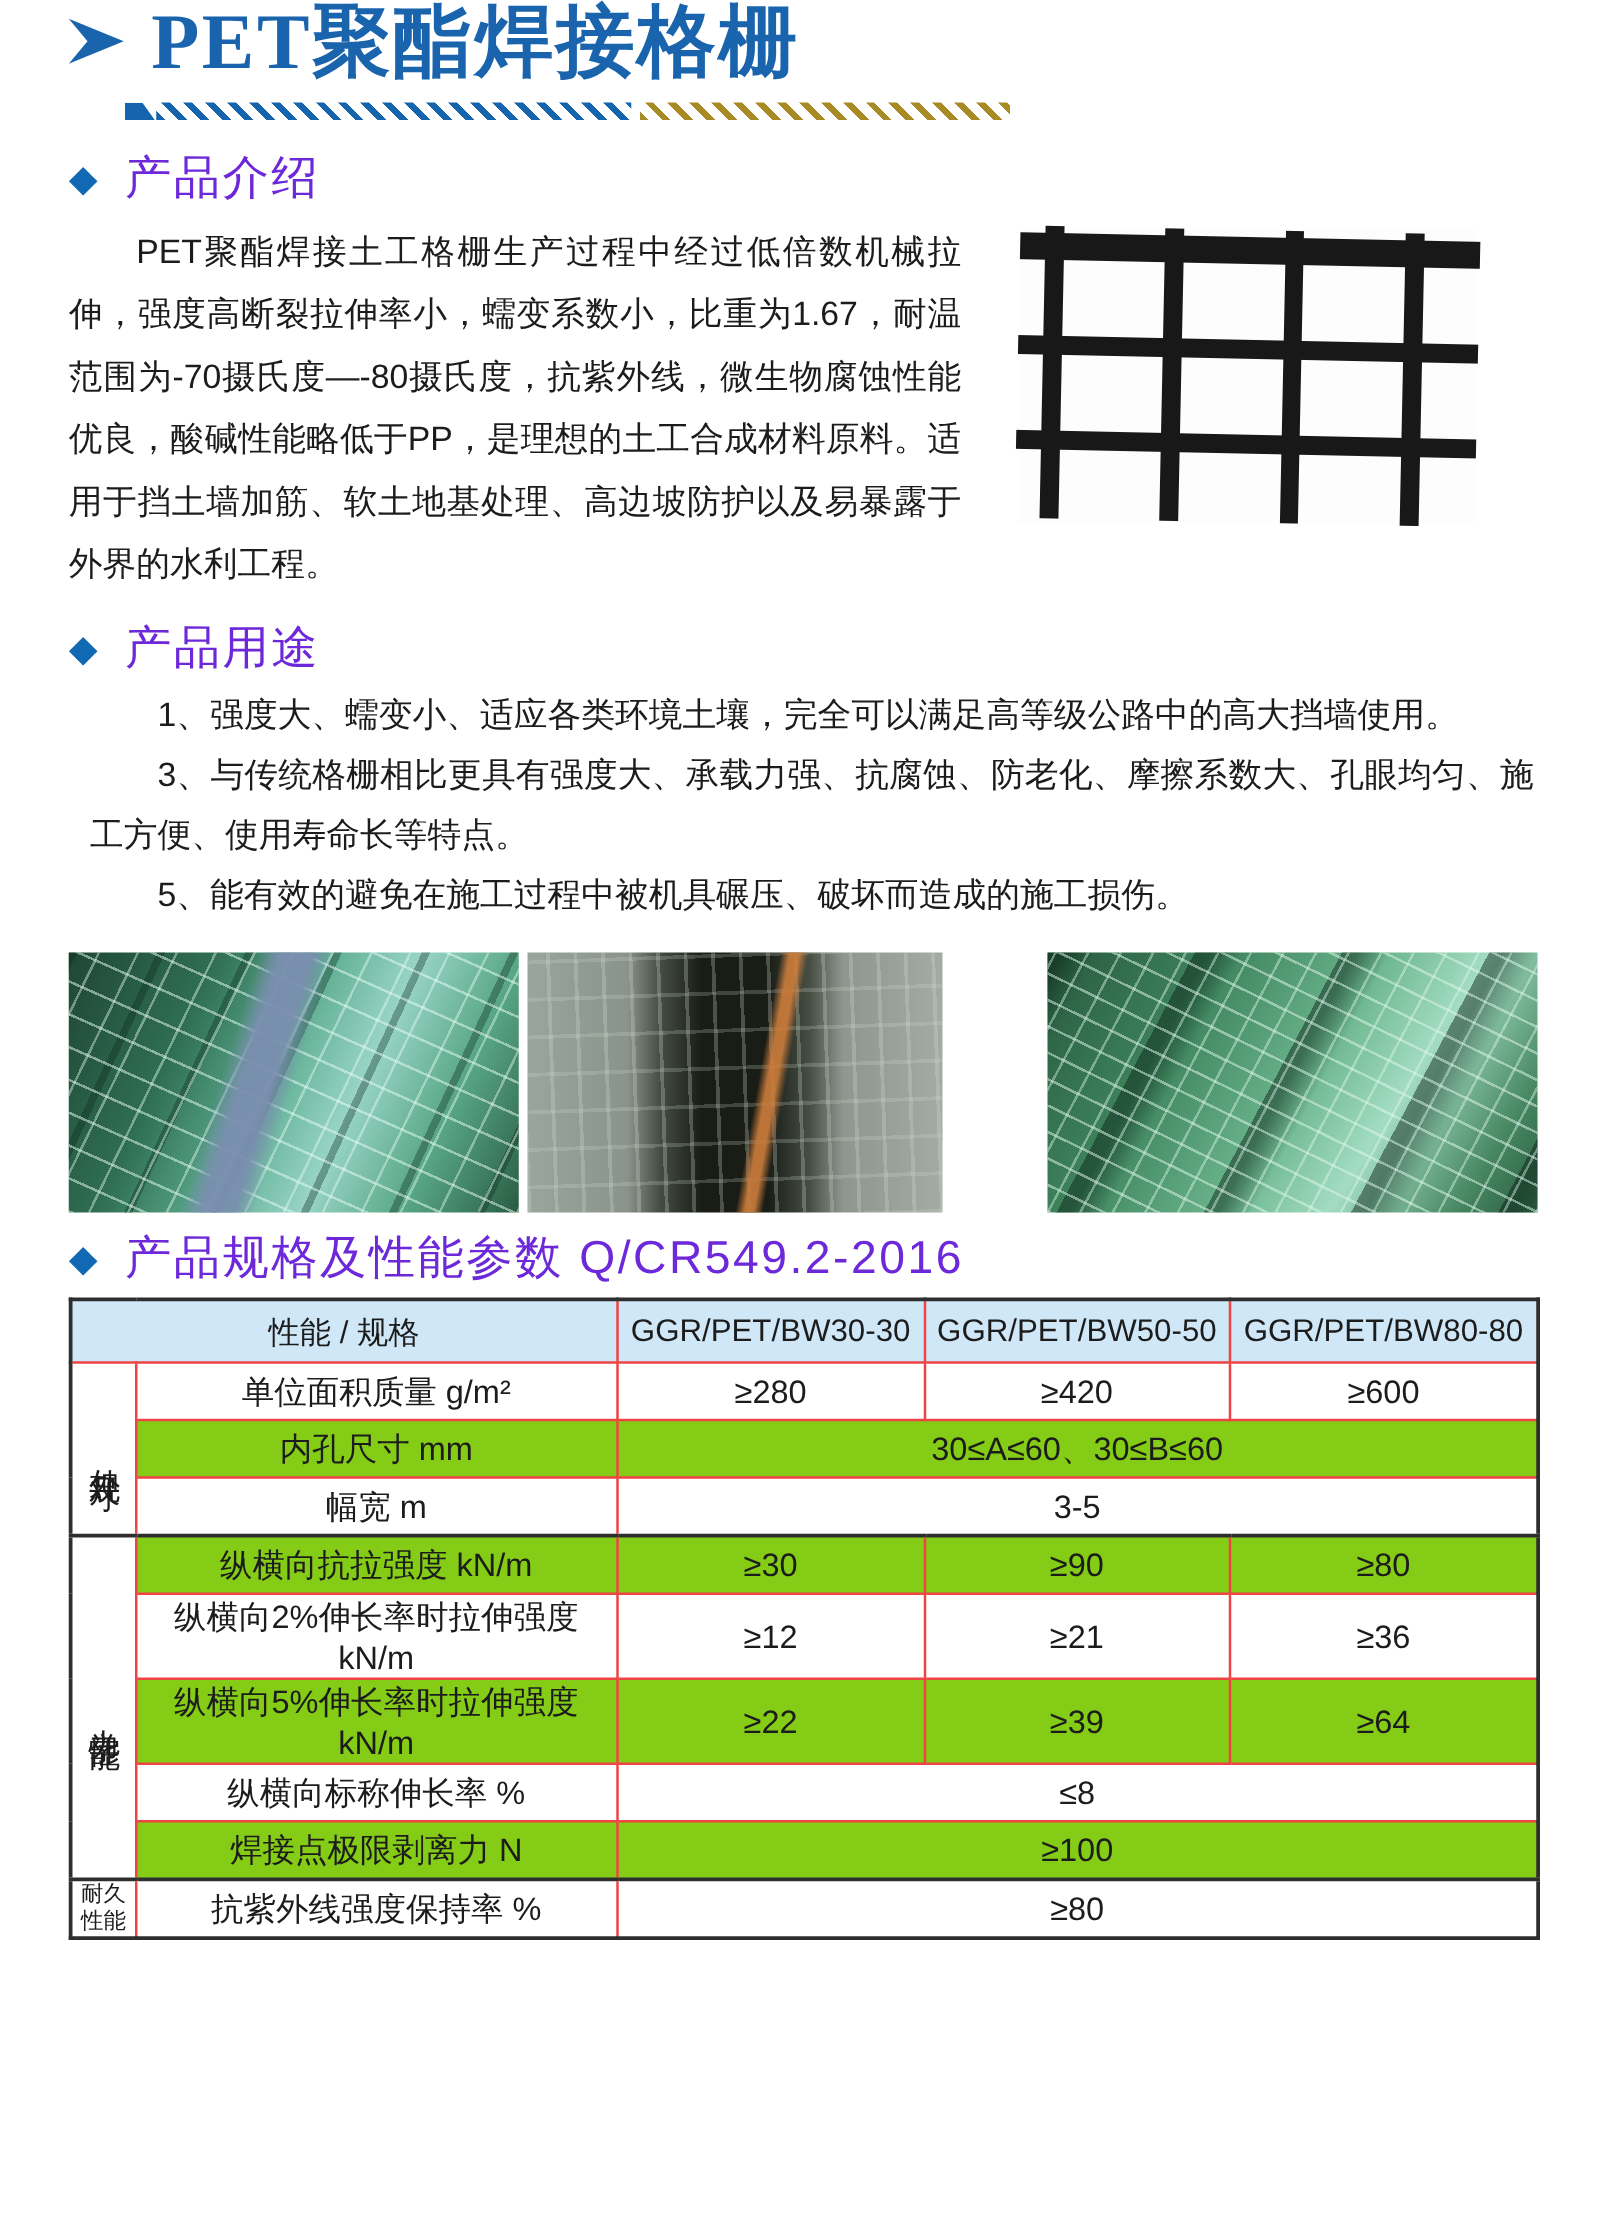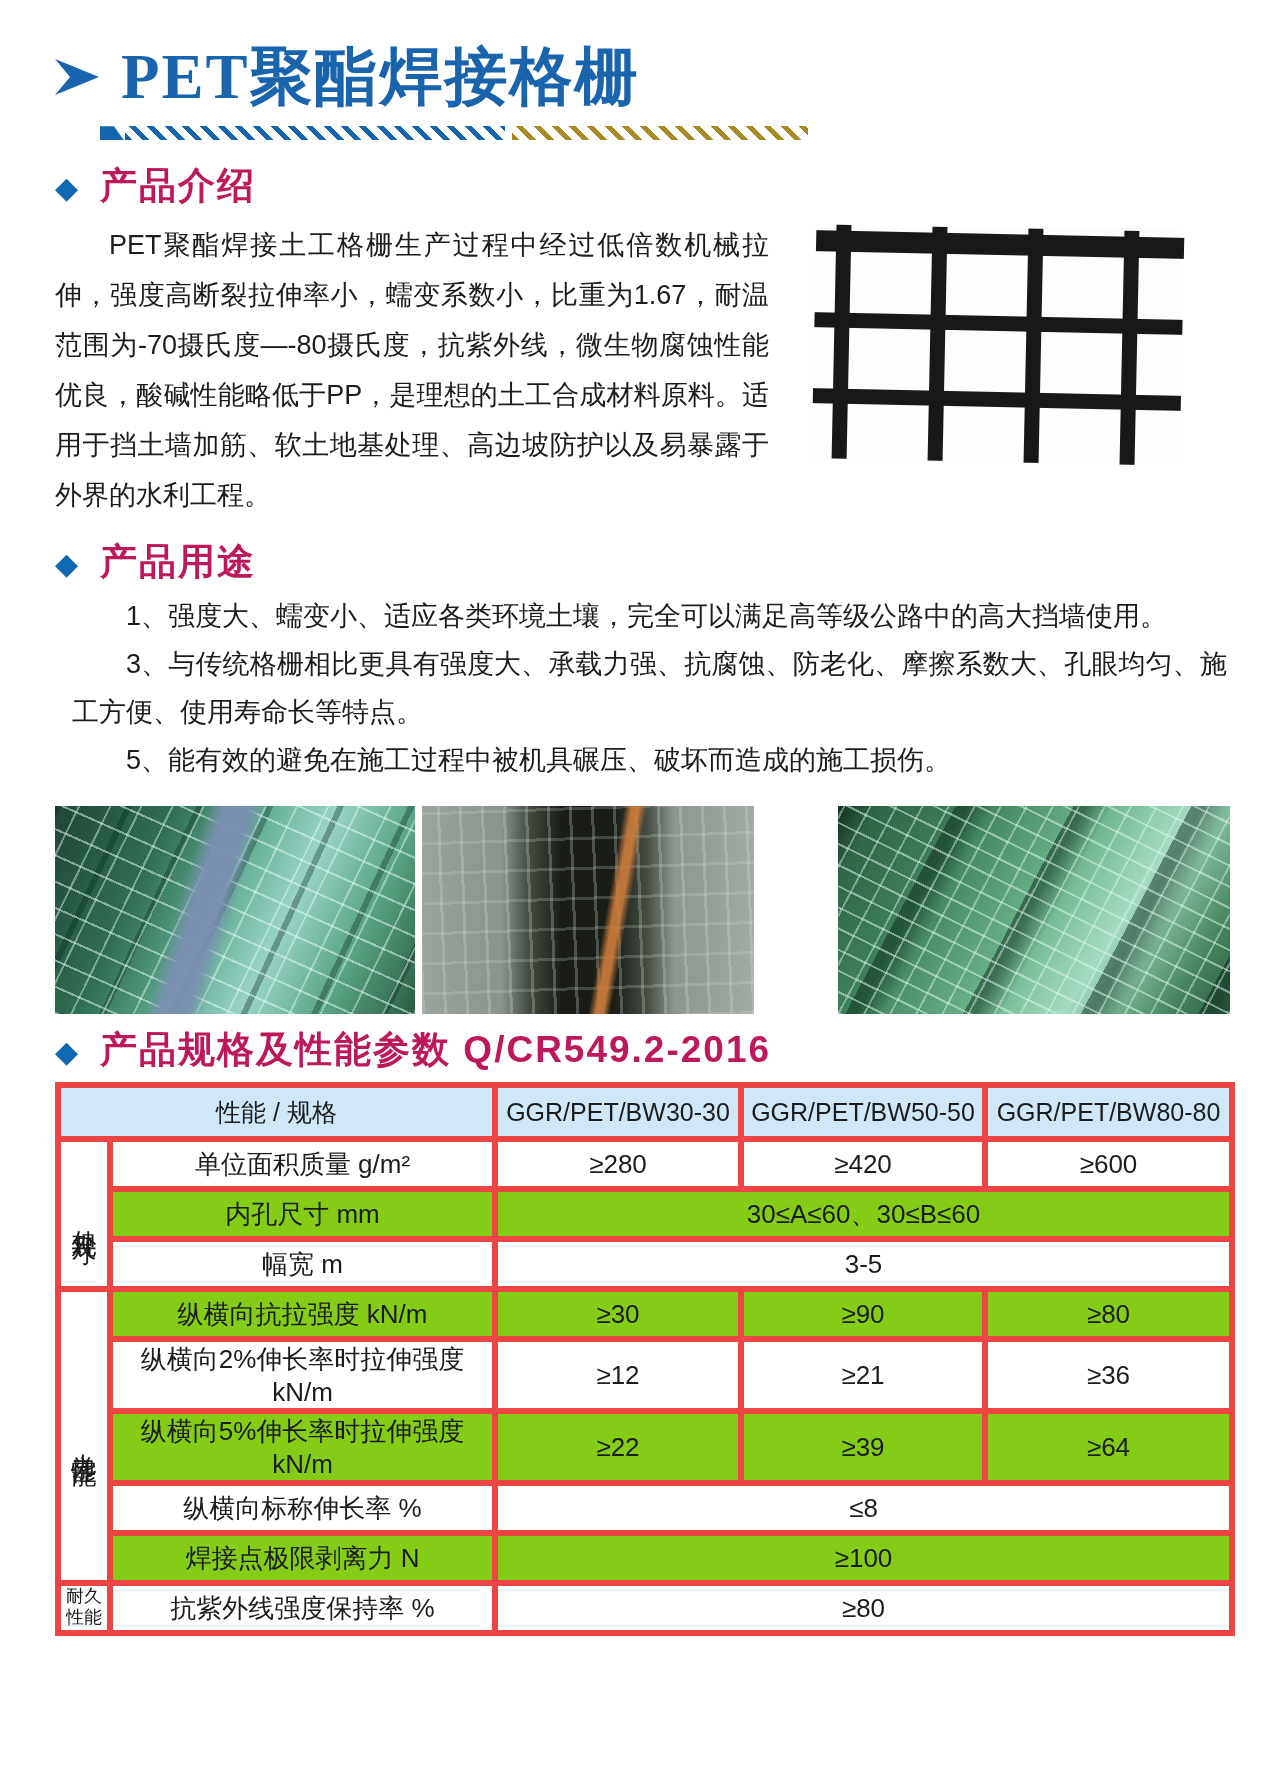--- a/index.html
+++ b/index.html
@@ -3,38 +3,38 @@
 <meta charset="utf-8">
 <style>
   html,body{margin:0;padding:0;background:#fff;}
   body{
     width:1282px;height:1786px;position:relative;overflow:hidden;
     font-family:"Liberation Sans","DejaVu Sans",sans-serif;color:#1c1c1c;
   }
   .page{padding:0 55px;}
 
   
-  .title-row{display:flex;align-items:center;gap:20px;padding-top:44px;}
+  .title-row{display:flex;align-items:center;gap:20px;}
   .title-arrow{width:46px;height:48px;flex:0 0 auto;}
   .title-text{
     font-family:"Liberation Serif","DejaVu Serif",serif;font-weight:bold;
     font-size:63px;color:#1a64ae;letter-spacing:2px;line-height:1.05;white-space:nowrap;
   }
 
   
   .hatch-row{margin:16px 0 0 45px;height:14px;display:flex;align-items:stretch;}
   .hatch-start{width:24px;background:#1565ae;clip-path:polygon(0 0,58% 0,100% 100%,0 100%);margin-right:1px;}
   .hatch{height:14px;}
   .hatch.blue{width:380px;background:repeating-linear-gradient(45deg,#1565ae 0 5px,rgba(0,0,0,0) 5px 12.5px);}
   .hatch.gold{width:296px;margin-left:7px;background:repeating-linear-gradient(45deg,#a98b25 0 5px,rgba(0,0,0,0) 5px 12.5px);}
 
   
   .sec-head{display:flex;align-items:center;gap:22px;}
   .diamond{color:#1269b3;font-size:30px;line-height:1;transform:translateY(2px);}
-  .sec-title{font-size:37px;font-weight:bold;color:#be185d;letter-spacing:2px;line-height:44px;white-space:nowrap;}
+  .sec-title{font-size:37px;font-weight:normal;color:#6d28d9;letter-spacing:2px;line-height:44px;white-space:nowrap;}
   .mt-intro{margin-top:24px;}
   .mt-uses{margin-top:20px;}
   .mt-specs{margin-top:14px;}
 
   
   .intro-flex{display:flex;margin-top:12px;}
   .intro-text{width:714px;font-size:27px;line-height:50px;text-align:justify;text-indent:2em;margin:0;}
   .intro-photo{width:368px;height:234px;margin-left:45px;margin-top:8px;position:relative;background:#fdfdfd;}
   .grid-inner{
     position:absolute;inset:0;transform:rotate(1.2deg);
@@ -69,21 +69,21 @@
   .p3{width:392px;
     background:
       repeating-linear-gradient(26deg,rgba(222,248,235,0.5) 0 2px,rgba(0,0,0,0) 2px 19px),
       repeating-linear-gradient(-62deg,rgba(222,248,235,0.42) 0 2px,rgba(0,0,0,0) 2px 23px),
       repeating-linear-gradient(118deg,rgba(6,28,18,0.45) 0 10px,rgba(0,0,0,0) 34px 104px),
       linear-gradient(122deg,#27583d 0%,#3f855e 28%,#6cb68e 52%,#a3dcc2 68%,#45855f 88%,#2b5c40 100%);
   }
 
   
   table.spec{border-collapse:collapse;table-layout:fixed;width:1174px;margin-top:10px;border:3px solid #2e2e2e;}
-  table.spec td{border:6px solid #ef4444;height:44px;text-align:center;font-size:26px;padding:0;background:#fff;}
+  table.spec td{border:2px solid #ef4444;height:44px;text-align:center;font-size:26px;padding:0;background:#fff;}
   tr.hdr td{background:#cfe7f7;height:48px;font-size:25px;}
   tr.blue td{background:#84cc16;}
   tr.sep td{border-top:3px solid #2e2e2e;}
   td.lbl{text-align:left;padding-left:20px;font-size:25px;}
   td.cat{background:#fff !important;}
   .vtext{writing-mode:vertical-rl;text-orientation:upright;font-size:25px;letter-spacing:3px;display:inline-block;line-height:1;}
   .cat2-text{display:inline-block;width:42px;font-size:18px;line-height:1.15;word-break:break-all;text-align:center;}
 </style>
 </head>
 <body>

